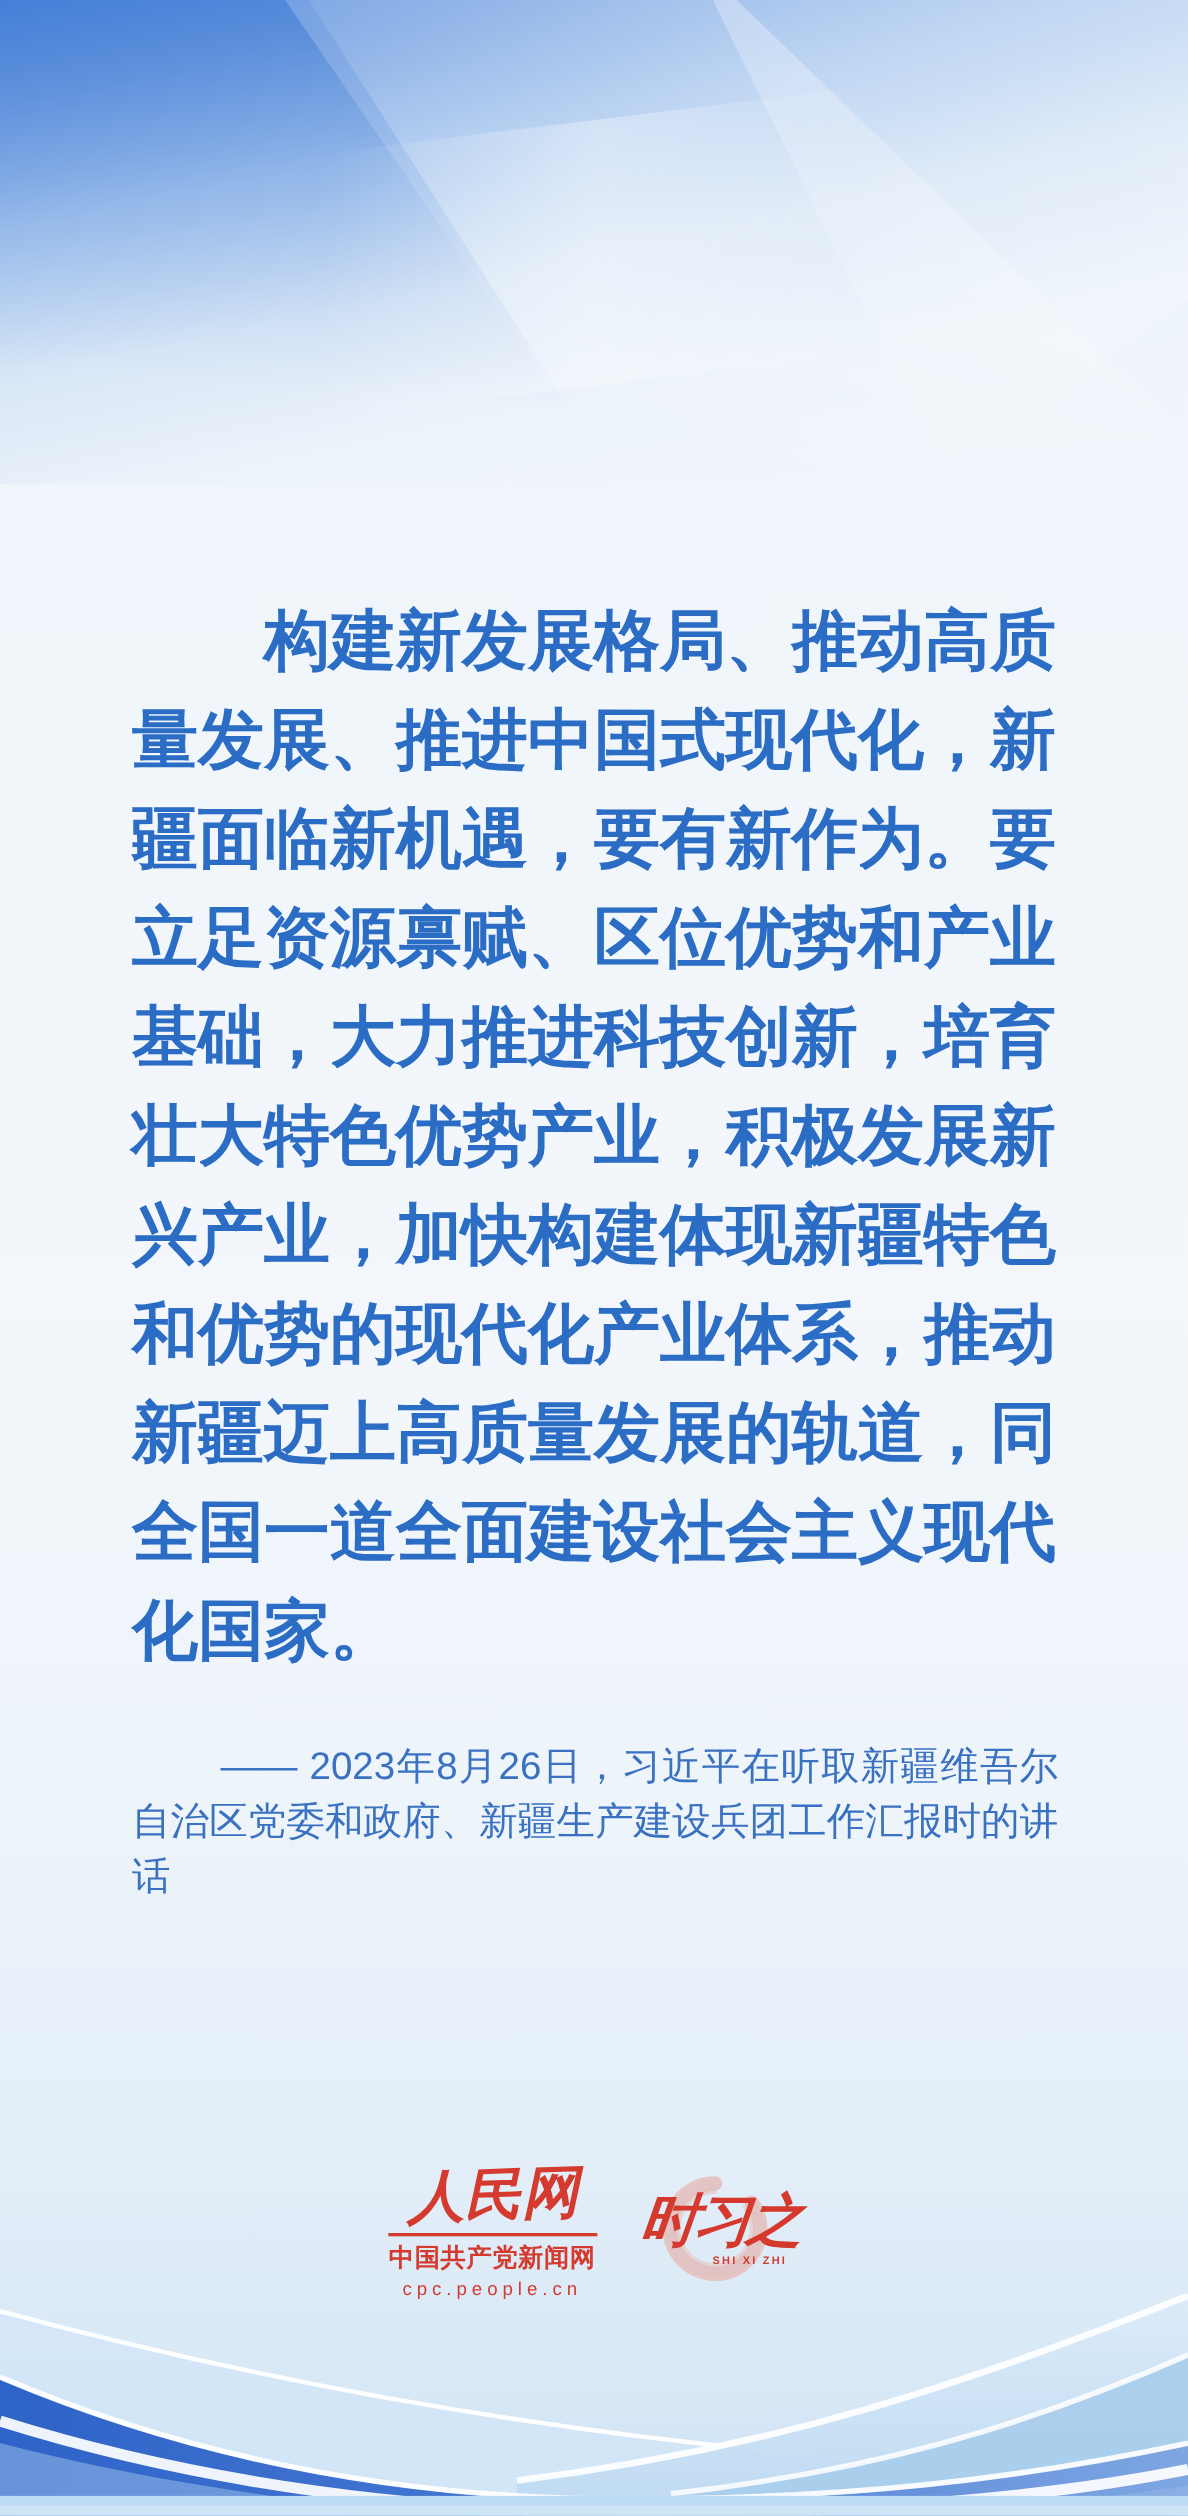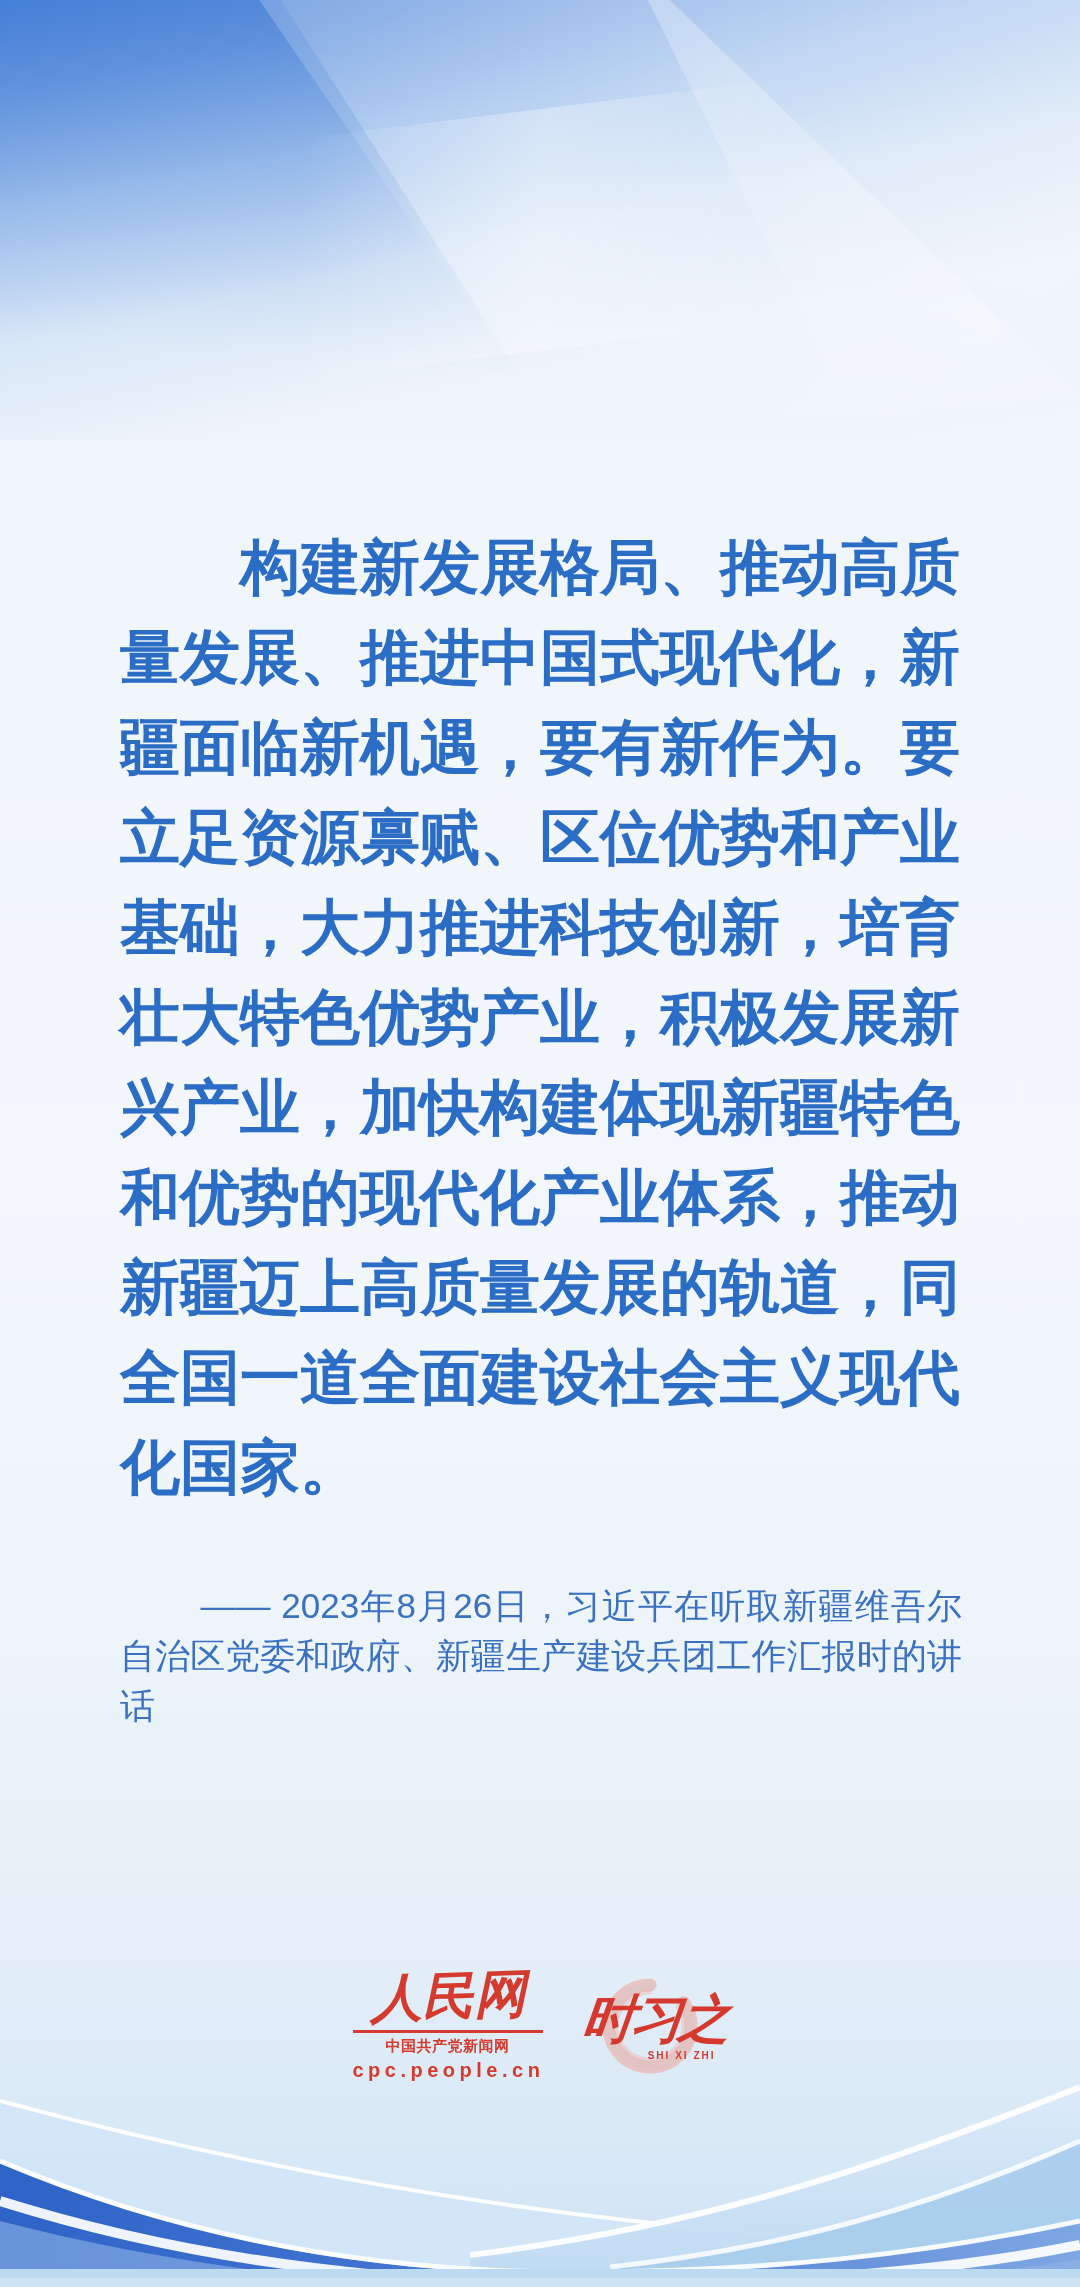--- a/index.html
+++ b/index.html
@@ -38,21 +38,21 @@
     background:linear-gradient(190deg,rgba(255,255,255,.34),rgba(255,255,255,0) 80%);
   }
   .facet.f4{
     top:110px;height:240px;
     transform:rotate(-7deg);
     background:linear-gradient(100deg,rgba(255,255,255,0) 28%,rgba(255,255,255,.35) 50%,rgba(255,255,255,0) 72%);
   }
 
   
   .quote{
-    position:absolute;left:120px;right:120px;top:523px;margin:0;
+    position:absolute;left:120px;right:120px;top:538px;margin:0;
     font-size:60px;line-height:90px;font-weight:600;
     color:#2b6cc4;
     text-align:justify;text-indent:2em;
     letter-spacing:0;
   }
 
   
   .attribution{
     position:absolute;left:120px;right:118px;top:1581px;margin:0;
     font-size:35px;line-height:50px;font-weight:400;
@@ -66,22 +66,22 @@
     display:flex;justify-content:center;align-items:flex-start;gap:40px;
   }
   .people-logo{width:190px;text-align:center;color:#d53a2e;}
   .people-brand{
     font-family:"Liberation Serif",serif;
     font-style:italic;font-weight:700;
     font-size:52px;line-height:62px;
     transform:rotate(-2deg);
   }
   .people-divider{height:3px;background:#d53a2e;margin:2px 0 4px 0;}
-  .people-site{font-size:15px;font-weight:700;letter-spacing:.5px;white-space:nowrap;}
-  .people-url{font-size:20px;font-weight:700;letter-spacing:4.5px;margin-top:3px;white-space:nowrap;}
+  .people-site{font-size:23px;font-weight:700;letter-spacing:.5px;white-space:nowrap;}
+  .people-url{font-size:17px;font-weight:400;letter-spacing:4.5px;margin-top:3px;white-space:nowrap;}
 
   .sxz-logo{position:relative;width:145px;height:118px;}
   .sxz-enso{position:absolute;left:16px;top:8px;width:102px;height:104px;}
   .sxz-brand{
     position:absolute;left:0;top:26px;width:145px;
     font-size:52px;line-height:54px;font-weight:900;font-style:italic;
     letter-spacing:-4px;white-space:nowrap;
     color:#d5392e;transform:skewX(-6deg);
   }
   .sxz-roman{

